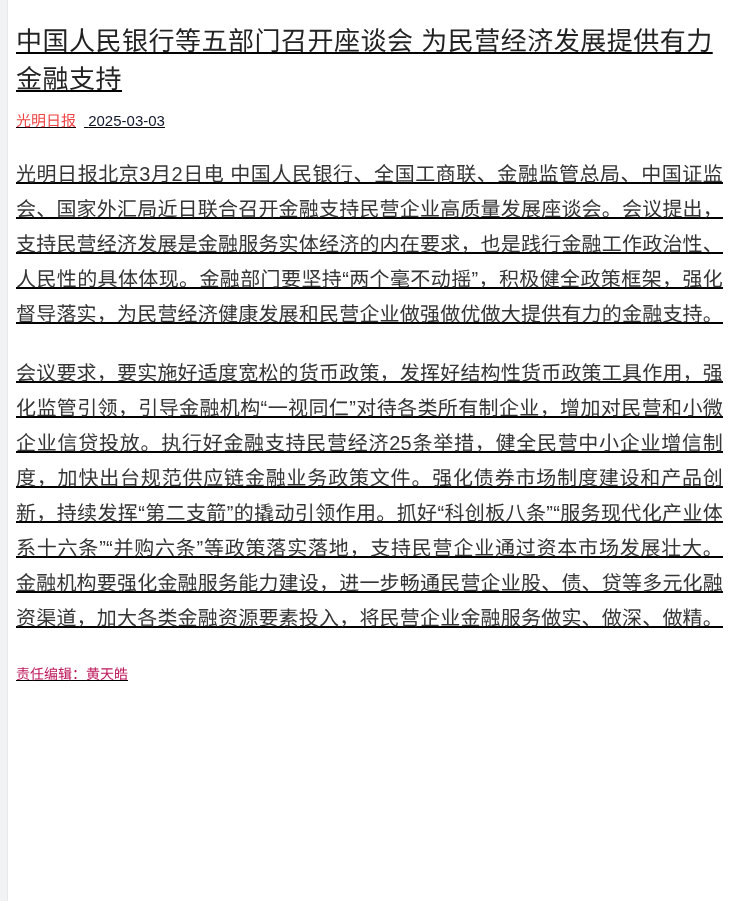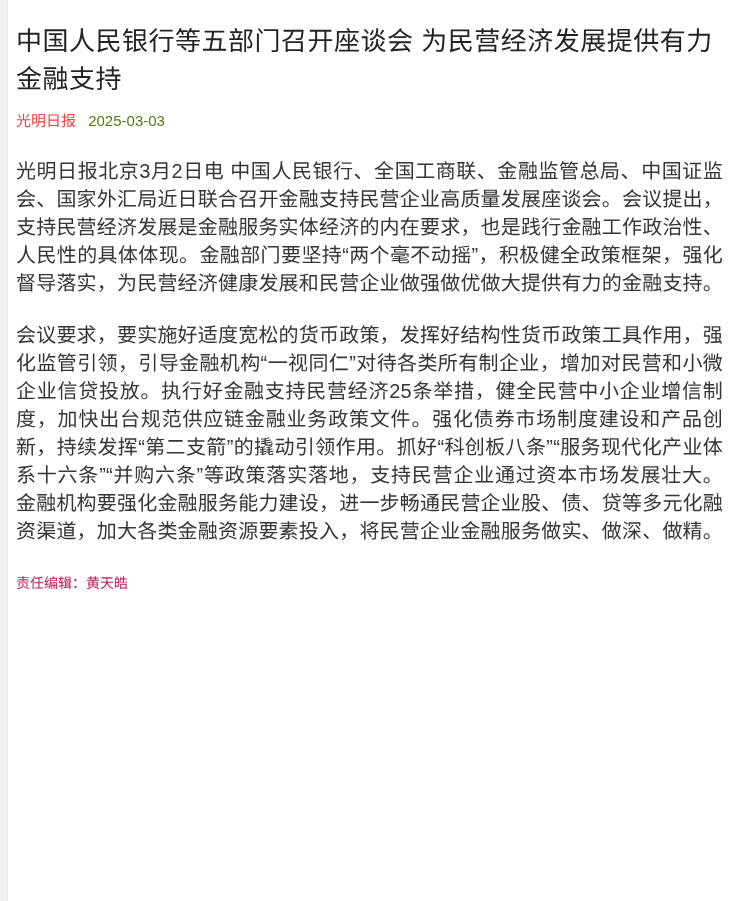--- a/index.html
+++ b/index.html
@@ -20,47 +20,48 @@
     width: 7px;
     flex: 0 0 7px;
     background: #f1f2f3;
     border-right: 1px solid #e8e9ea;
     height: 100%;
   }
   .article-main {
     flex: 1;
     padding: 22px 17px 30px 8px;
     box-sizing: border-box;
+    text-decoration: underline;
   }
   .article-title {
     margin: 0 0 12px 0;
     font-size: 26px;
     font-weight: 400;
     line-height: 38px;
     color: #232323;
     letter-spacing: 0.5px;
   }
   .byline {
     margin: 0 0 26px 0;
     font-size: 15px;
     line-height: 21px;
   }
   .byline .source {
     color: #ef4444;
     margin-right: 8px;
     cursor: pointer;
   }
   .byline .date {
-    color: #4d7c0f;
+    color: #0f172a;
     text-align: center;
   }
   .article-body p {
     margin: 0 0 24px 0;
     font-size: 20px;
-    line-height: 28px;
+    line-height: 35px;
     color: #363636;
     text-align: justify;
     text-justify: inter-ideograph;
     letter-spacing: 0.2px;
   }
   .editor-credit {
     margin-top: 28px;
     font-size: 14px;
     line-height: 20px;
     color: #be185d;

